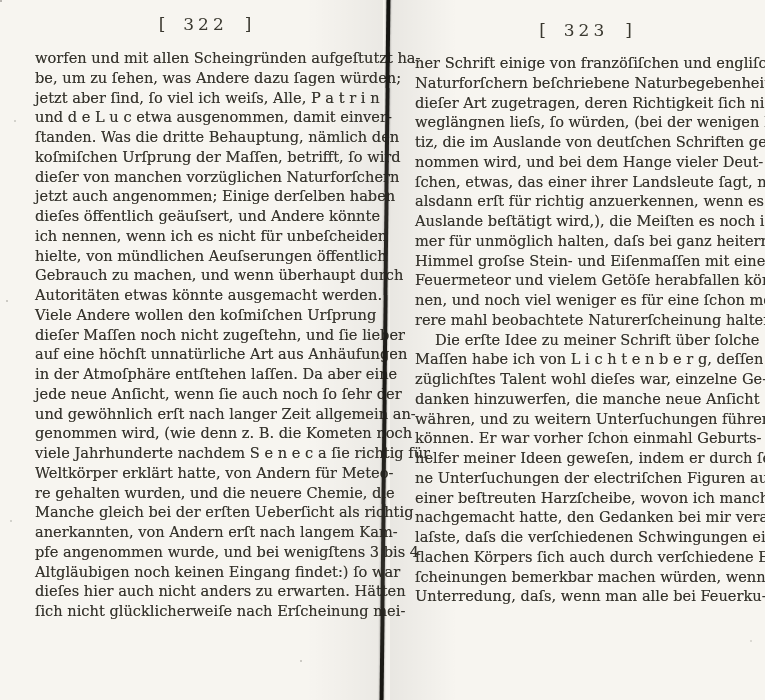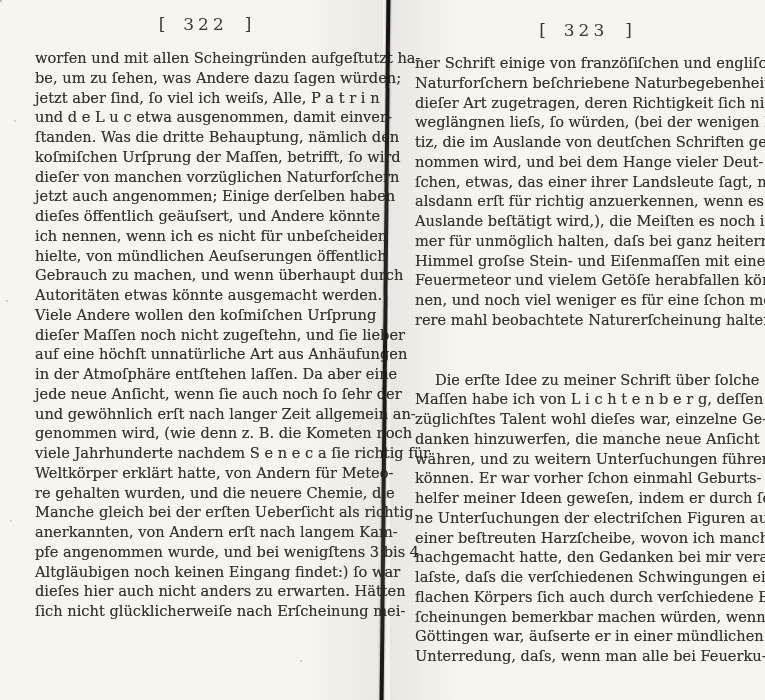--- a/index.html
+++ b/index.html
@@ -52,21 +52,21 @@
   .line{
     font-size:14.6px;
     line-height:19.75px;
     white-space:nowrap;
     text-align:justify;
     text-align-last:justify;
     color:#35332c;
     text-shadow:0 0 0.6px rgba(52,50,42,.55);
   }
   .line.ragged{text-align-last:left;}
-  .line.indent{text-indent:20px;margin-top:40px;}
+  .line.indent{text-indent:20px;}
 </style>
 </head>
 <body>
 
 <div class="scan">
 
   <div class="page page-left">
     <div class="header">
       <span>[</span>
       <span class="num">322</span>
@@ -134,18 +134,17 @@
         <div class="line">danken hinzuwerfen, die manche neue Anſicht ge-</div>
         <div class="line">währen, und zu weitern Unterſuchungen führen</div>
         <div class="line">können.  Er war vorher ſchon einmahl Geburts-</div>
         <div class="line">helfer meiner Ideen geweſen, indem er durch ſei-</div>
         <div class="line">ne Unterſuchungen der electriſchen Figuren auf</div>
         <div class="line">einer beſtreuten Harzſcheibe, wovon ich manches</div>
         <div class="line">nachgemacht hatte, den Gedanken bei mir veran-</div>
         <div class="line">laſste, daſs die verſchiedenen Schwingungen eines</div>
         <div class="line">flachen Körpers ſich auch durch verſchiedene Er-</div>
         <div class="line">ſcheinungen bemerkbar machen würden, wenn</div>
-        <div class="line">Göttingen war, äuſserte er in einer mündlichen</div>
         <div class="line">Unterredung, daſs, wenn man alle bei Feuerku-</div>
       </div>
   </div>
 
 </div>
 
 </body></html>

